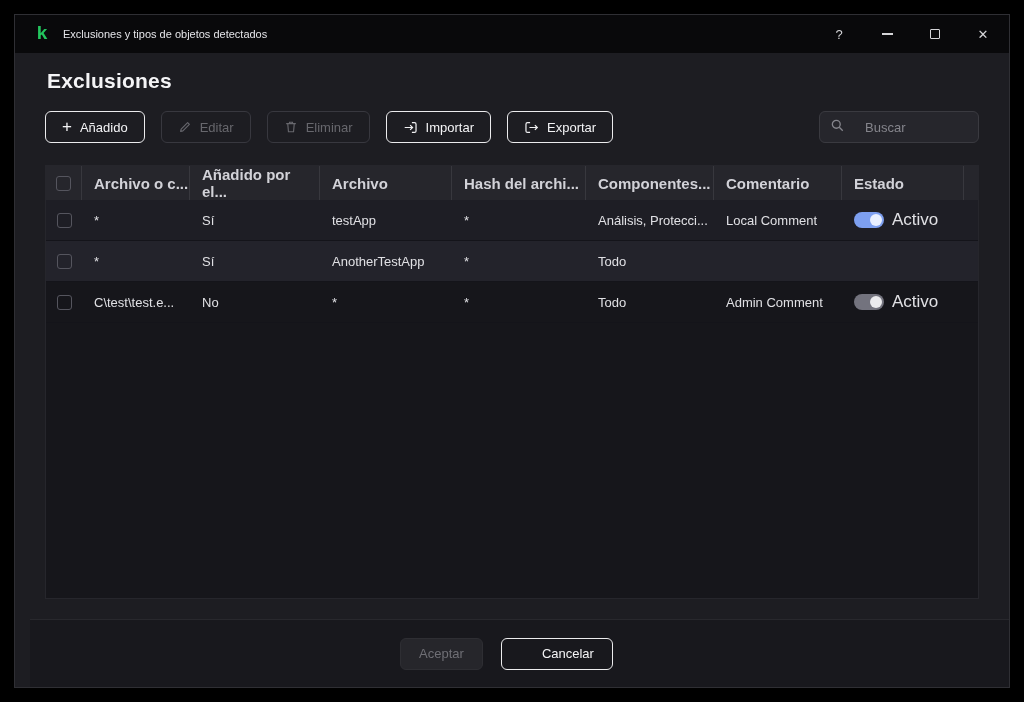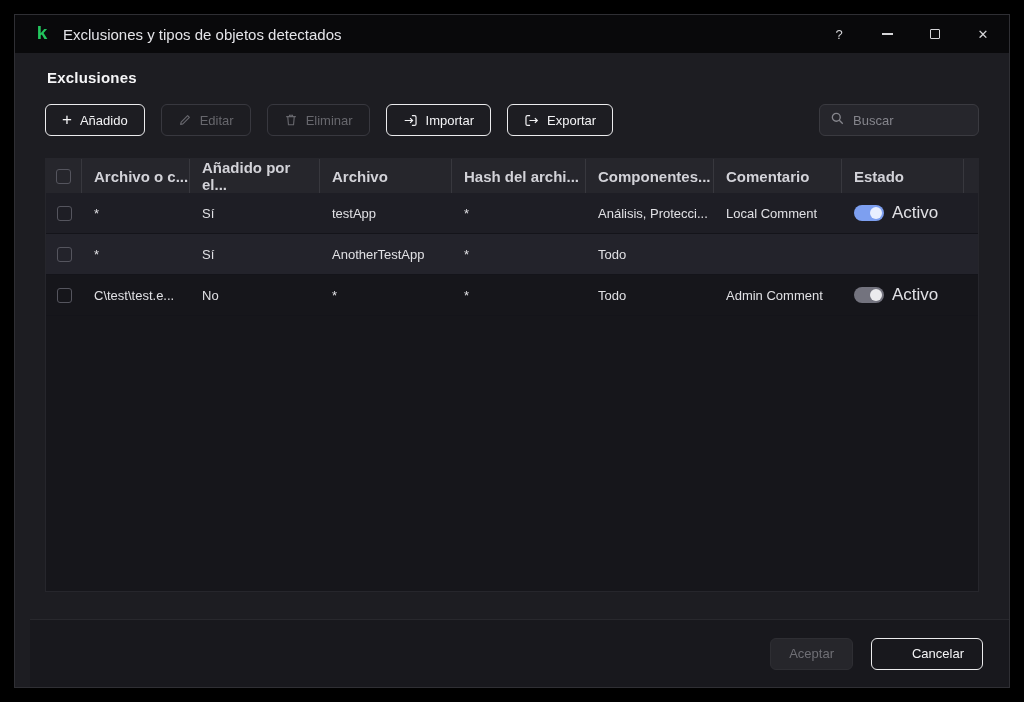--- a/index.html
+++ b/index.html
@@ -12,46 +12,46 @@
 
   
   .titlebar {
     height:38px; background:#09090b; display:flex; align-items:center;
     padding:0 18px;
   }
   .logo {
     width:18px; height:18px; color:#23c55e; font-weight:700; font-size:19px;
     line-height:16px; display:inline-block; text-align:center;
   }
-  .win-title { margin-left:12px; font-size:15px; color:#e4e4e8; }
+  .win-title { margin-left:12px; font-size:11px; color:#e4e4e8; }
   .win-controls { margin-left:auto; display:flex; align-items:center; gap:32px; }
   .wc { width:16px; height:16px; display:flex; align-items:center; justify-content:center;
         color:#d5d5d8; font-size:13px; cursor:pointer; }
   .min-glyph { width:11px; height:2px; background:#d5d5d8; display:inline-block; }
   .max-glyph { width:10px; height:10px; border:1.4px solid #d5d5d8; border-radius:1px; display:inline-block; }
 
   
-  .page-title { margin:16px 0 0 32px; font-size:15px; font-weight:700; color:#f4f4f6; letter-spacing:.2px; }
+  .page-title { margin:16px 0 0 32px; font-size:21px; font-weight:700; color:#f4f4f6; letter-spacing:.2px; }
 
   
   .toolbar { margin:18px 30px 0 30px; display:flex; align-items:center; gap:16px; }
   .btn {
     height:32px; border-radius:6px; background:transparent; font-size:13px;
     display:inline-flex; align-items:center; gap:8px; padding:0 16px; cursor:pointer;
     font-family:"Liberation Sans", sans-serif;
   }
   .btn.enabled { border:1px solid #ececee; color:#f4f4f6; }
   .btn.disabled { border:1px solid #38383f; color:#67676d; cursor:default; }
   .btn svg { display:block; }
   .plus-glyph { font-size:17px; line-height:14px; font-weight:400; }
 
   .search {
     margin-left:auto; width:160px; height:32px; background:#26262c;
     border:1px solid #3a3a40; border-radius:6px; display:flex; align-items:center;
-    padding:0 10px; gap:8px;
+    padding:0 10px; gap:20px;
   }
   .search input {
     background:transparent; border:none; outline:none; color:#cfcfd4;
     font-size:13px; width:100%; font-family:"Liberation Sans", sans-serif;
   }
   .search input::placeholder { color:#85858c; }
 
   
   .table {
     margin:22px 30px 0 30px; height:434px; background:#16161b;
@@ -96,21 +96,21 @@
   .toggle.off .knob { left:1px; top:1px; background:#e4e4e8; }
   .toggle.gray-on { background:#73737e; }
   .toggle.gray-on .knob { right:2px; background:#ebebee; }
 
   .state-label { font-size:17px; color:#e0e0e4; }
 
   
   .footer {
     position:absolute; left:15px; right:0; bottom:0; height:68px;
     background:#18181d; border-top:1px solid #28282d;
-    display:flex; align-items:center; justify-content:flex-end;
+    display:flex; align-items:center; justify-content:center;
     gap:18px; padding-right:26px;
   }
   .footer-btn { height:32px; border-radius:6px; font-size:13px; padding:0 18px; cursor:pointer;
     font-family:"Liberation Sans", sans-serif; }
   .footer-btn.ok { background:#26262b; border:1px solid #2e2e33; color:#6f6f75; cursor:default; }
   .footer-btn.cancel { background:transparent; border:1px solid #ececee; color:#f4f4f6;padding-left:40px; }
 </style>
 </head>
 <body>
 

